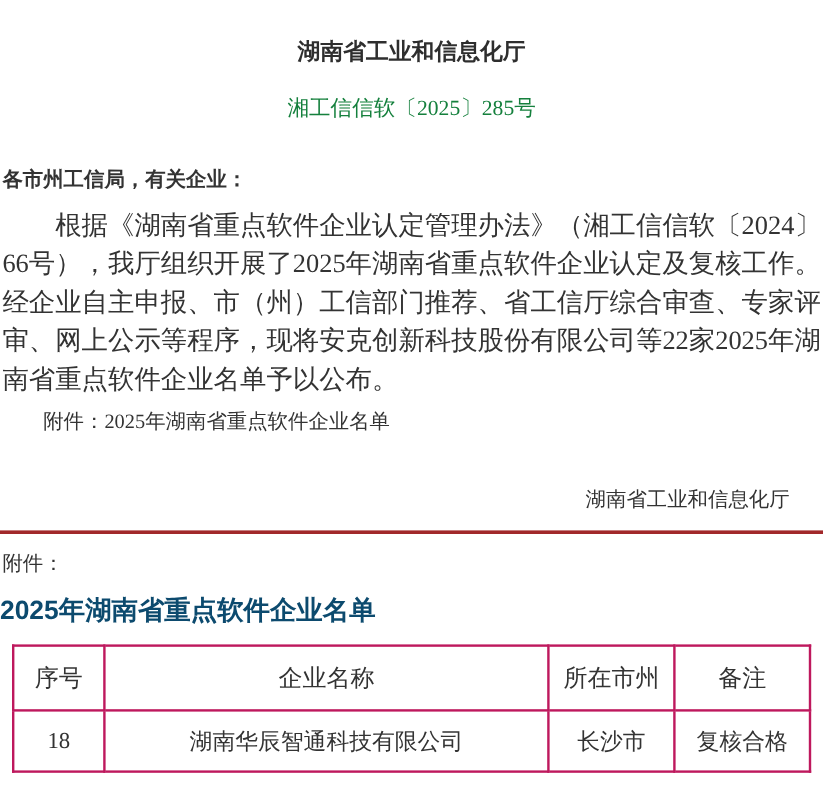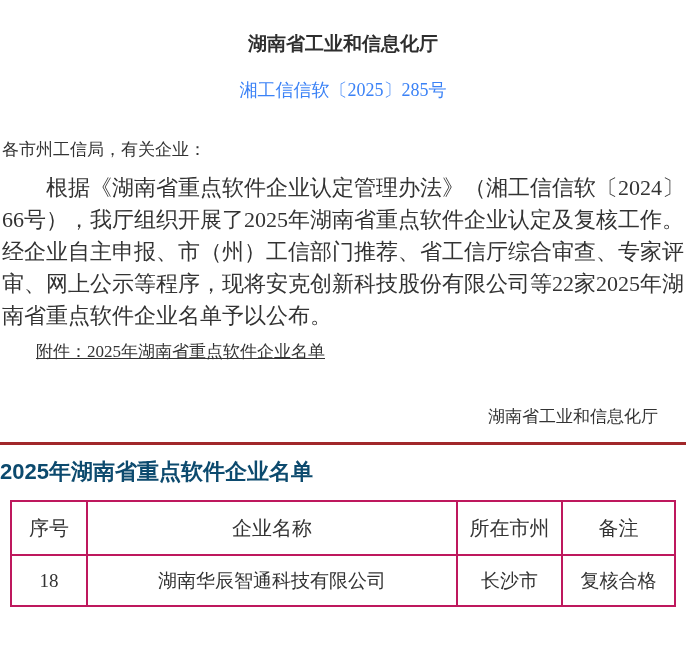--- a/index.html
+++ b/index.html
@@ -22,43 +22,43 @@
   }
   .title-line {
     font-size: 19px;
     line-height: 28px;
   }
   .doc-number {
     margin-top: 20px;
     text-align: center;
     font-size: 18px;
     line-height: 24px;
-    color: #3b82f6;
+    color: #15803d;
   }
   .salutation {
     margin-top: 36px;
     padding: 0 2px;
     font-size: 17px;
     line-height: 24px;
+    font-weight: bold;
   }
   .body-para {
     margin-top: 10px;
     padding: 0 2px;
     font-size: 22px;
     line-height: 32px;
     text-indent: 2em;
     text-align: justify;
   }
   .attachment-ref {
     margin-top: 8px;
     padding: 0 2px;
     font-size: 17px;
     line-height: 24px;
     text-indent: 2em;
-    text-decoration: underline;
   }
   .signature-block {
     margin-top: 38px;
     text-align: right;
     padding-right: 28px;
     font-size: 17px;
     line-height: 30px;
   }
   .divider {
     margin-top: 10px;
@@ -117,20 +117,21 @@
   <div class="body-para">根据《湖南省重点软件企业认定管理办法》（湘工信信软〔2024〕66号），我厅组织开展了2025年湖南省重点软件企业认定及复核工作。经企业自主申报、市（州）工信部门推荐、省工信厅综合审查、专家评审、网上公示等程序，现将安克创新科技股份有限公司等22家2025年湖南省重点软件企业名单予以公布。</div>
 
   <div class="attachment-ref">附件：2025年湖南省重点软件企业名单</div>
 
   <div class="signature-block">
     <div>湖南省工业和信息化厅</div>
   </div>
 
   <div class="divider" id="red-divider" style="background: rgb(161, 40, 42);"></div>
 
+  <div class="attach-label">附件：</div>
 
   <div class="table-title">2025年湖南省重点软件企业名单</div>
 
   <table class="roster">
     <colgroup>
       <col class="c-index">
       <col class="c-company">
       <col class="c-city">
       <col class="c-remark">
     </colgroup>

